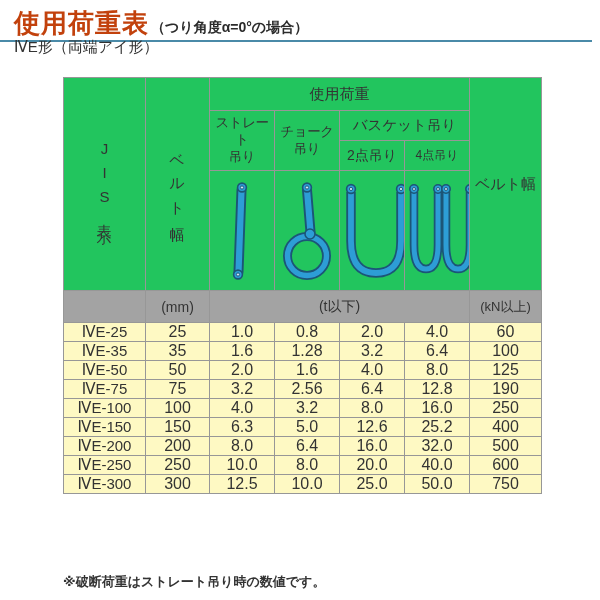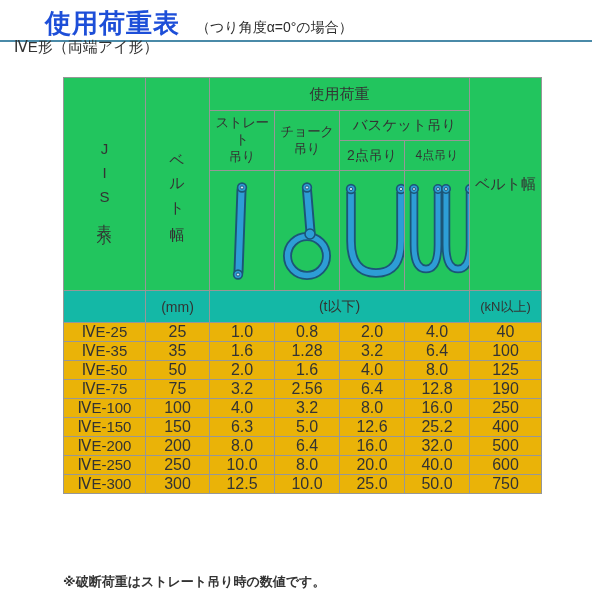--- a/index.html
+++ b/index.html
@@ -3,42 +3,42 @@
 <meta charset="utf-8">
 <style>
   html,body{margin:0;padding:0;}
   body{
     width:600px;height:600px;position:relative;background:#ffffff;
     font-family:"Liberation Sans","DejaVu Sans",sans-serif;
     color:#333;-webkit-font-smoothing:antialiased;
   }
   
   .title-wrap{position:absolute;left:14px;top:6px;white-space:nowrap;}
-  .title-main{font-size:26px;font-weight:bold;color:#1d4ed8;letter-spacing:1px;margin-left:31px;}
-  .title-cond{font-size:14px;font-weight:normal;color:#2b2b2b;margin-left:16px;}
+  .title-main{font-size:26px;font-weight:bold;color:#c2410c;letter-spacing:1px;}
+  .title-cond{font-size:14px;font-weight:bold;color:#2b2b2b;margin-left:2px;}
   .title-rule{position:absolute;left:0;top:40px;width:592px;height:2px;background:#4a8aa8;}
   .subtitle{position:absolute;left:14px;top:38px;font-size:15px;color:#333;}
 
   
   .spec-table{
     position:absolute;left:63px;top:77px;
     border-collapse:collapse;table-layout:fixed;width:478px;
     font-size:15px;color:#333;
   }
   .spec-table td{
     border:1px solid #979797;text-align:center;vertical-align:middle;
     padding:0;overflow:hidden;
   }
   .hd{background:#22c55e;}
   .r1{height:33px;}
   .r2{height:30px;padding-left:28px;}
   .r3{height:30px;}
   .ricon{height:120px;}
-  .runits{height:32px;font-size:14px;background:#14b8a6;margin-top:32px;}
-  .rdata{height:15px;font-size:16px;background:#eab308;}
+  .runits{height:32px;font-size:14px;background:#a3a3a3;margin-top:32px;}
+  .rdata{height:15px;font-size:16px;background:#fef9c3;}
   .rdata td:first-child{font-size:15px;}
   .vert{
     writing-mode:vertical-rl;text-orientation:upright;
     letter-spacing:7px;font-size:15px;line-height:1;
     display:inline-block;
   }
   .two-line{line-height:1.25;font-size:13.5px;letter-spacing:-0.5px;}
   .icon-cell svg{display:block;margin:0 auto;}
   
   .sd{stroke:#1c5577;fill:none;}
@@ -151,21 +151,21 @@
     <td style="font-size:13px;">(kN以上)</td>
   </tr>
 
   <tr class="rdata">
     <td>ⅣE-25</td>
     <td>25</td>
     <td>1.0</td>
     <td>0.8</td>
     <td>2.0</td>
     <td>4.0</td>
-    <td>40</td>
+    <td>60</td>
   </tr>
   <tr class="rdata">
     <td>ⅣE-35</td>
     <td>35</td>
     <td>1.6</td>
     <td>1.28</td>
     <td>3.2</td>
     <td>6.4</td>
     <td>100</td>
   </tr>

